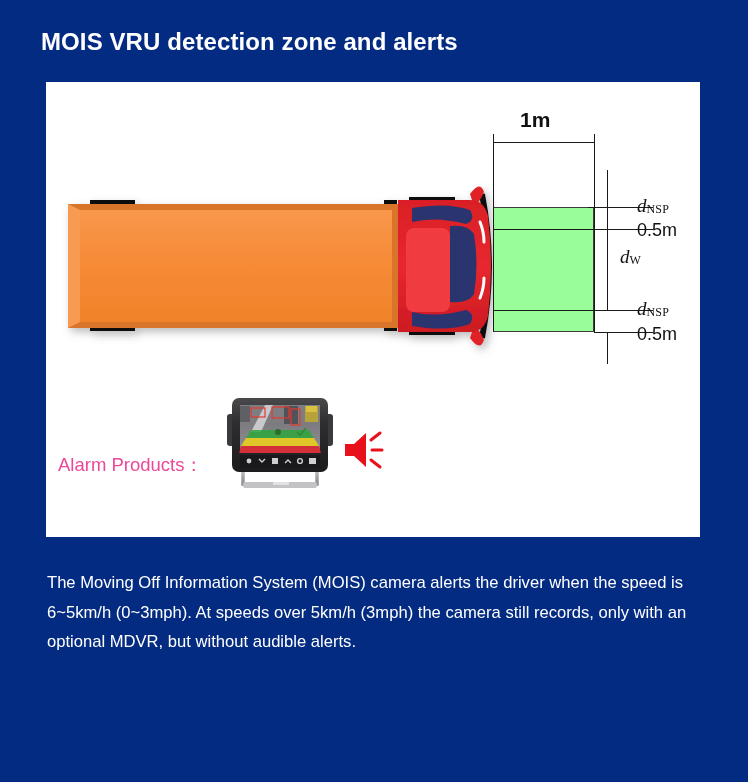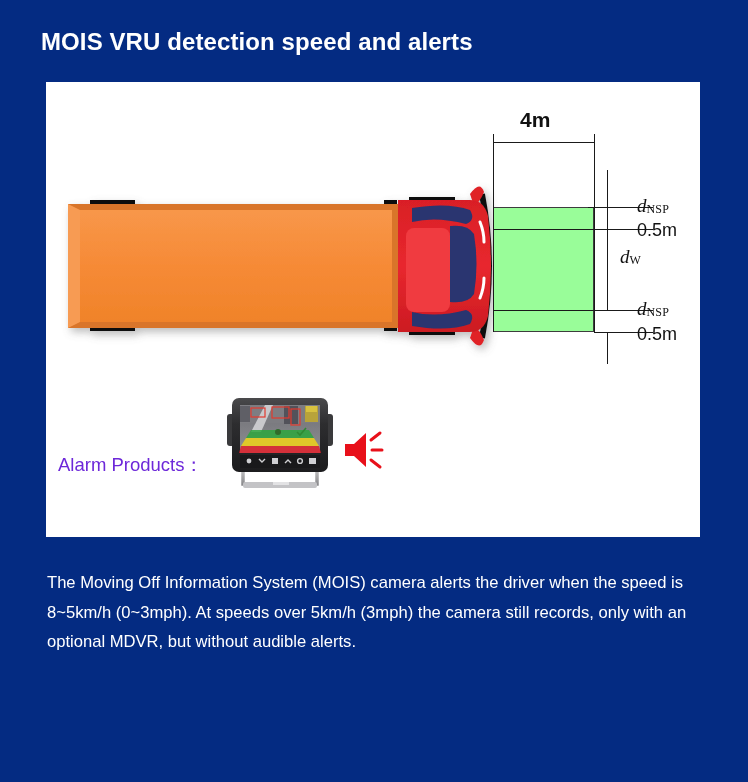--- a/index.html
+++ b/index.html
@@ -96,21 +96,21 @@
     bottom: -1px;
     letter-spacing: 0.2px;
   }
 
   
   #alarm-label {
     position: absolute;
     left: 12px;
     top: 370px;
     font-size: 18.5px;
-    color: #6d28d9;
+    color: #ec4899;
     white-space: nowrap;
   }
 
   #monitor {
     position: absolute;
     left: 175px;
     top: 310px;
     width: 118px;
     height: 100px;
   }
@@ -133,21 +133,21 @@
     font-size: 16.6px;
     line-height: 29.5px;
     font-family: "Liberation Sans", sans-serif;
   }
 </style>
 </head>
 <body>
 
 <div id="page">
 
-  <div id="title">MOIS VRU detection speed and alerts</div>
+  <div id="title">MOIS VRU detection zone and alerts</div>
 
   <div id="panel">
 
     <svg id="truck" viewBox="0 0 654 455">
       <defs>
         <linearGradient id="trailerGrad" x1="0" y1="0" x2="0" y2="1">
           <stop offset="0" stop-color="#f8974a"></stop>
           <stop offset="0.5" stop-color="#f68a36"></stop>
           <stop offset="1" stop-color="#f08329"></stop>
         </linearGradient>
@@ -201,21 +201,21 @@
 
     <div class="dim-line h" style="left:447px; top:147px; width:160px;"></div>
     <div class="dim-line h" style="left:447px; top:228px; width:160px;"></div>
 
     <div class="dim-line v" style="left:447px; top:60px; width:1px; height:190px;"></div>
     <div class="dim-line v" style="left:548px; top:60px; width:1px; height:190px;"></div>
     <div class="dim-line h" style="left:447px; top:60px; width:102px;"></div>
 
     <div class="dim-line v" style="left:447px; top:52px; height:16px;"></div>
     <div class="dim-line v" style="left:548px; top:52px; height:16px;"></div>
-    <div class="dim-label lbl-2m" style="left:474px; top:26px;">4m</div>
+    <div class="dim-label lbl-2m" style="left:474px; top:26px;">1m</div>
 
     <div class="dim-line v" style="left:561px; top:88px; height:59px;"></div>
     <div class="dim-line v" style="left:561px; top:147px; height:81px;"></div>
     <div class="dim-line v" style="left:561px; top:250px; height:32px;"></div>
 
     <div class="dim-line h" style="left:542px; top:125px; width:65px;"></div>
     <div class="dim-line h" style="left:548px; top:250px; width:59px;"></div>
 
     <div class="dim-label lbl-d" style="left:591px; top:113px;">
       <span>d</span><sub>NSP</sub>
@@ -289,15 +289,15 @@
 
     <svg id="speaker" viewBox="0 0 42 40">
       <polygon points="3,14 12,14 24,3 24,37 12,26 3,26" fill="#e8101a"></polygon>
       <path d="M29 10 l9 -7" stroke="#e8101a" stroke-width="3" stroke-linecap="round"></path>
       <path d="M30 20 h10" stroke="#e8101a" stroke-width="3" stroke-linecap="round"></path>
       <path d="M29 30 l9 7" stroke="#e8101a" stroke-width="3" stroke-linecap="round"></path>
     </svg>
 
   </div>
 
-  <div id="paragraph">The Moving Off Information System (MOIS) camera alerts the driver when the speed is 8~5km/h (0~3mph). At speeds over 5km/h (3mph) the camera still records, only with an optional MDVR, but without audible alerts.</div>
+  <div id="paragraph">The Moving Off Information System (MOIS) camera alerts the driver when the speed is 6~5km/h (0~3mph). At speeds over 5km/h (3mph) the camera still records, only with an optional MDVR, but without audible alerts.</div>
 
 </div>
 
 </body></html>

